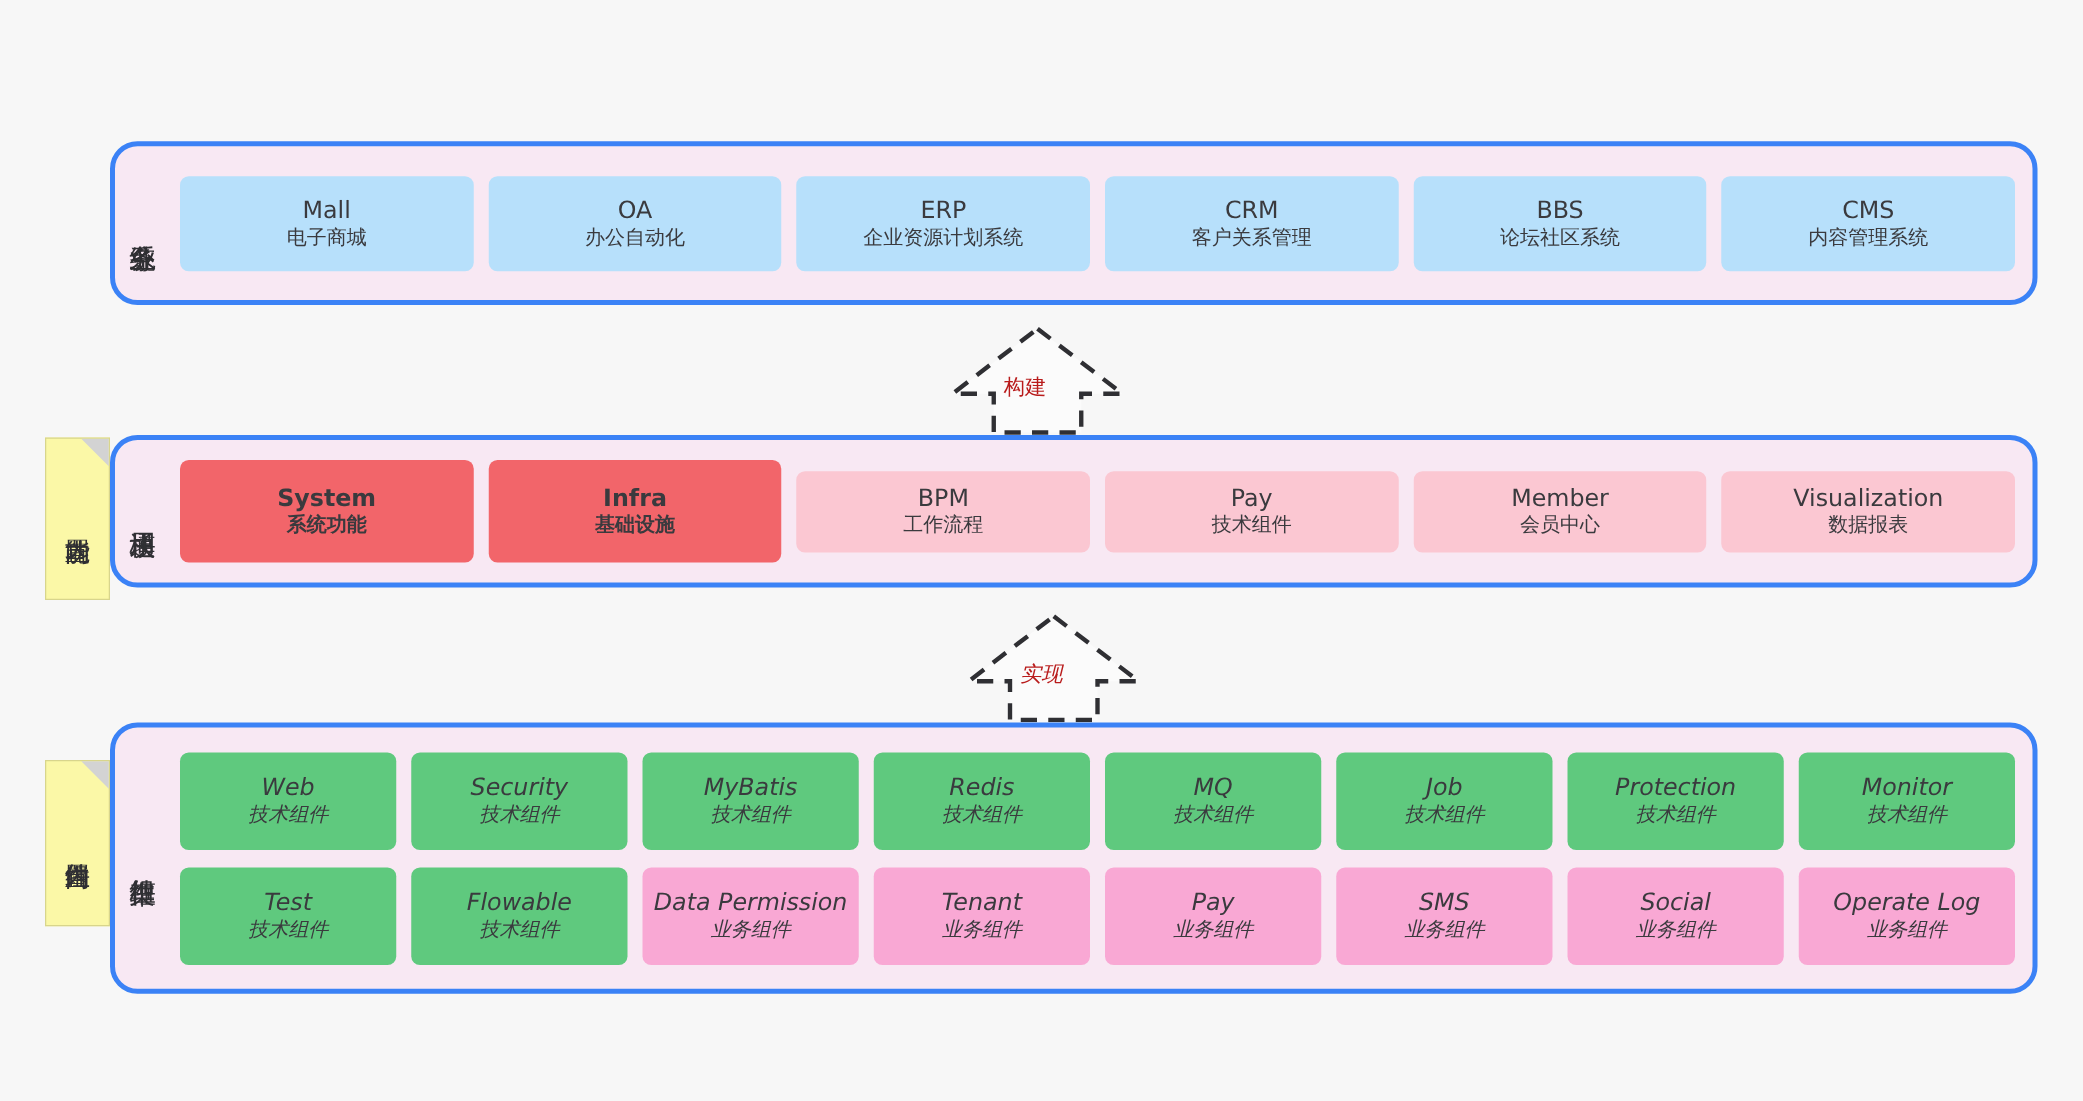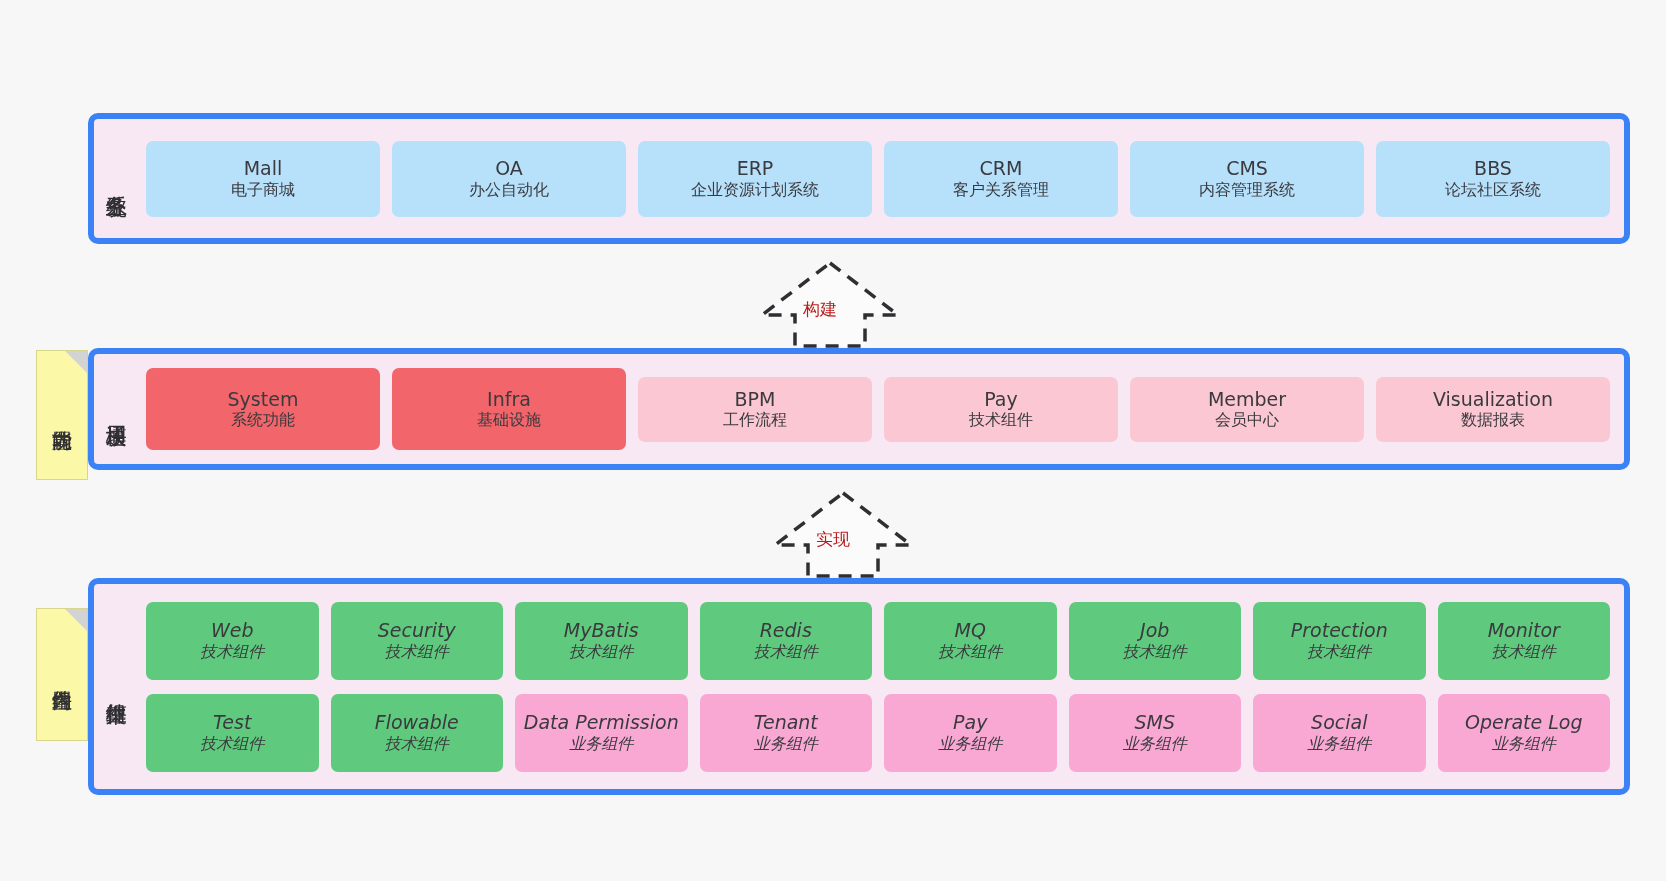--- a/index.html
+++ b/index.html
@@ -21,22 +21,22 @@
     position: absolute;
     left: 0; top: 0;
     width: 1666px;
     height: 881px;
   }
 
   
   .layer {
     position: absolute;
     background: #f8e8f3;
-    border: 6px solid #3b82f6;
-    border-radius: 10px;
+    border: 4px solid #3b82f6;
+    border-radius: 22px;
     box-sizing: border-box;
     display: flex;
     flex-direction: row;
     align-items: stretch;
   }
 
   
   .layer-title {
     flex: 0 0 auto;
     width: 44px;
@@ -94,21 +94,21 @@
     color: #3a3a3e;
     white-space: normal;
   }
   .card .cn {
     font-size: 16px;
     line-height: 1.25;
     color: #3a3a3e;
   }
 
   .card-blue       { background: #b7e0fb; height: 76px; }
-  .card-red        { background: #f2656a; height: 82px; }
+  .card-red        { background: #f2656a; height: 82px; font-weight: bold; }
   .card-pink       { background: #fbc7d2; height: 65px; }
   .card-green      { background: #5fc97e; height: 78px; }
   .card-lightgreen { background: #f9a8d4; height: 78px; }
 
   
   .sticky {
     position: absolute;
     width: 52px;
     background: #fbf8a7;
     border: 1px solid #d8d58c;
@@ -165,26 +165,26 @@
       </div>
       <div class="card card-blue">
         <span class="en">ERP</span>
         <span class="cn">企业资源计划系统</span>
       </div>
       <div class="card card-blue">
         <span class="en">CRM</span>
         <span class="cn">客户关系管理</span>
       </div>
       <div class="card card-blue">
+        <span class="en">BBS</span>
+        <span class="cn">论坛社区系统</span>
+      </div>
+      <div class="card card-blue">
         <span class="en">CMS</span>
         <span class="cn">内容管理系统</span>
-      </div>
-      <div class="card card-blue">
-        <span class="en">BBS</span>
-        <span class="cn">论坛社区系统</span>
       </div>
     </div>
   </div>
 
   <div class="arrow-wrap" style="left:755px; top:258px; width:150px; height:90px;">
     <svg width="150" height="90" viewBox="0 0 150 90">
       <path d="M 75 5 L 143 57 L 110 57 L 110 88 L 40 88 L 40 57 L 7 57 Z" fill="#fbfbfb" stroke="#2f2f33" stroke-width="3.5" stroke-dasharray="13,9" stroke-linejoin="miter"></path>
     </svg>
     <span class="arrow-label" style="left:48px; top:40px;">构建</span>
   </div>
@@ -221,21 +221,21 @@
         <span class="en">Visualization</span>
         <span class="cn">数据报表</span>
       </div>
     </div>
   </div>
 
   <div class="arrow-wrap" style="left:768px; top:488px; width:150px; height:90px;">
     <svg width="150" height="90" viewBox="0 0 150 90">
       <path d="M 75 5 L 143 57 L 110 57 L 110 88 L 40 88 L 40 57 L 7 57 Z" fill="#fbfbfb" stroke="#2f2f33" stroke-width="3.5" stroke-dasharray="13,9" stroke-linejoin="miter"></path>
     </svg>
-    <span class="arrow-label" style="left:48px; top:40px;">实现</span>
+    <span class="arrow-label" style="left:48px; top:40px;font-style:italic;">实现</span>
   </div>
 
   <div class="sticky" id="sticky-framework" style="left:36px; top:608px; width:52px; height:133px;">
     <span class="fold"></span>
     <span>内置组件</span>
   </div>
 
   <div class="layer" id="layer-framework" style="left:88px; top:578px; width:1542px; height:217px;">
     <div class="layer-title">框架组件</div>
     <div class="cards grid">

